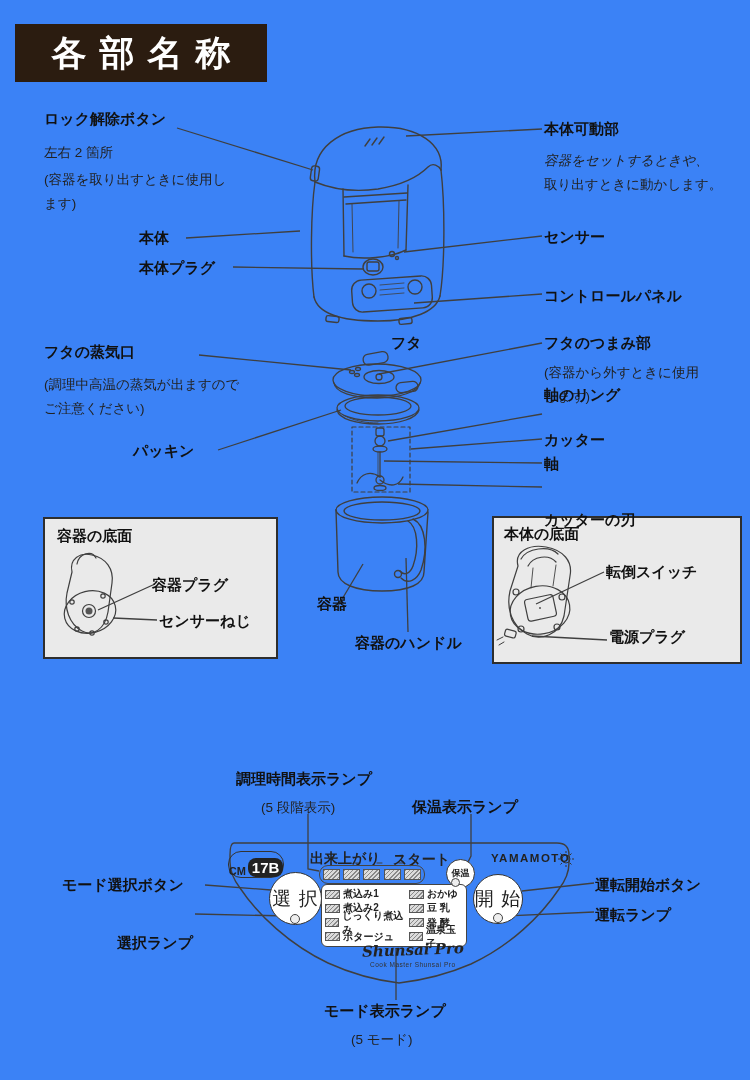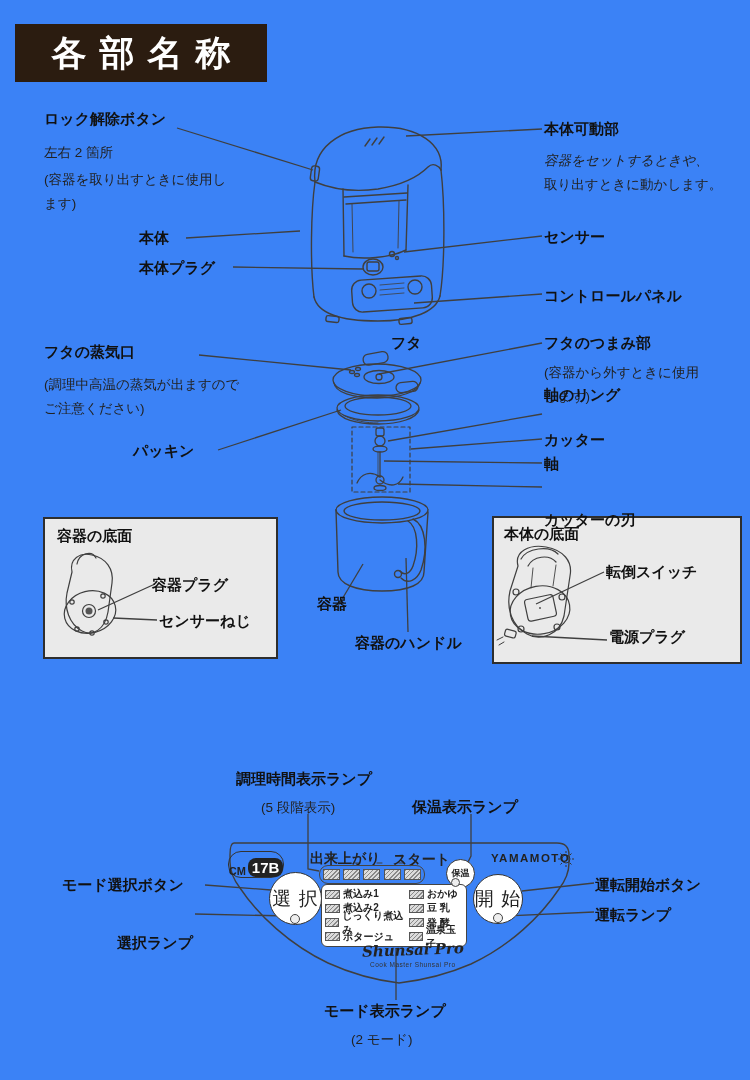--- a/index.html
+++ b/index.html
@@ -227,21 +227,21 @@
 
 
   <div class="txt lab" style="left:236px;top:770px;">調理時間表示ランプ</div>
   <div class="txt des" style="left:261px;top:799px;">(5 段階表示)</div>
   <div class="txt lab" style="left:412px;top:798px;">保温表示ランプ</div>
   <div class="txt lab" style="left:62px;top:876px;">モード選択ボタン</div>
   <div class="txt lab" style="left:117px;top:906px;margin-top:28px;">選択ランプ</div>
   <div class="txt lab" style="left:595px;top:876px;">運転開始ボタン</div>
   <div class="txt lab" style="left:595px;top:906px;">運転ランプ</div>
   <div class="txt lab" style="left:324px;top:1002px;">モード表示ランプ</div>
-  <div class="txt des" style="left:351px;top:1031px;">(2 モード)</div>
+  <div class="txt des" style="left:351px;top:1031px;">(5 モード)</div>
 
   <div class="badge">
     <span class="cm">CM</span>
     <span class="num">17B</span>
   </div>
   <div class="txt ptext" style="left:310px;top:850px;">出来上がり</div>
   <div class="txt ptext" style="left:393px;top:851px;">スタート</div>
   <div class="pill">
     <span class="lamp"></span>
     <span class="lamp"></span>

